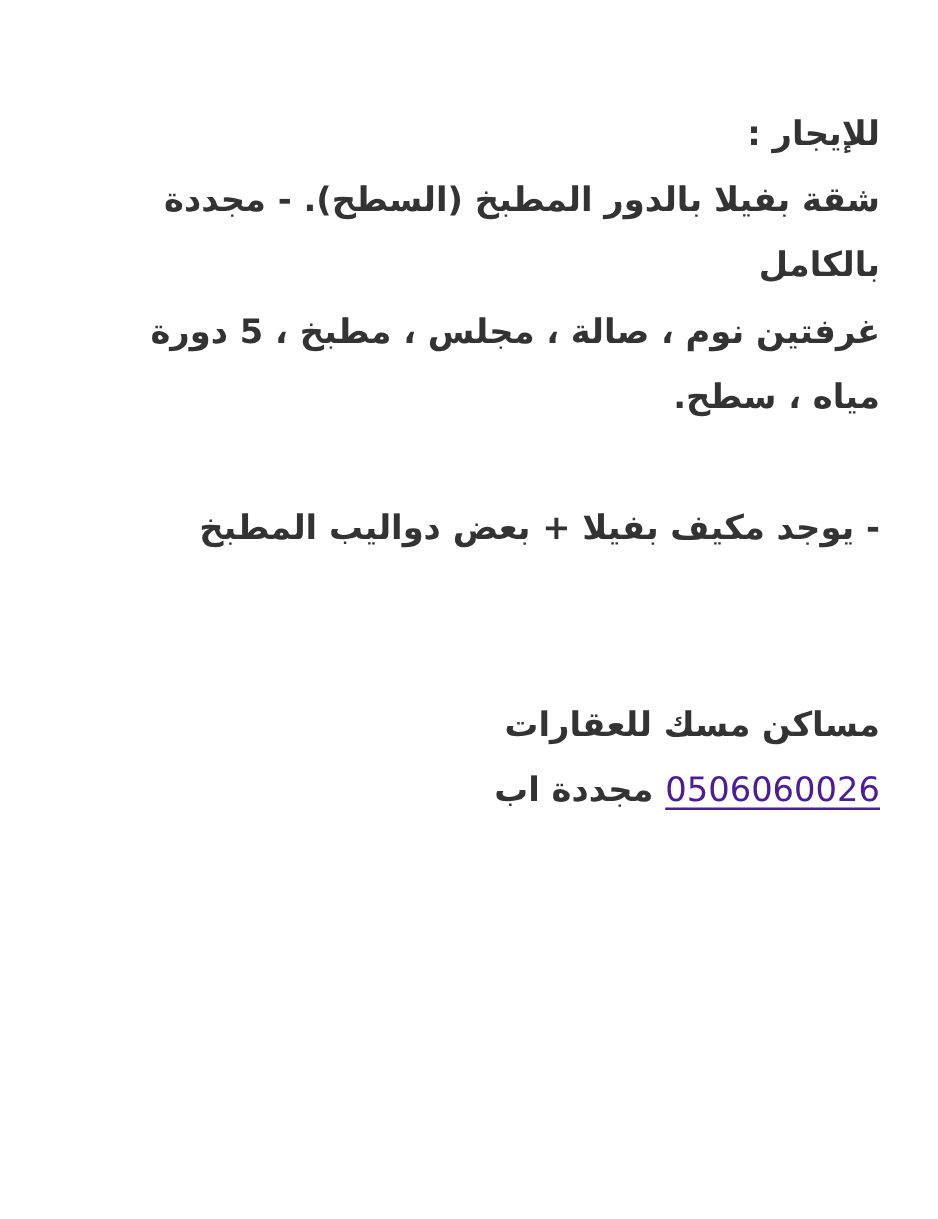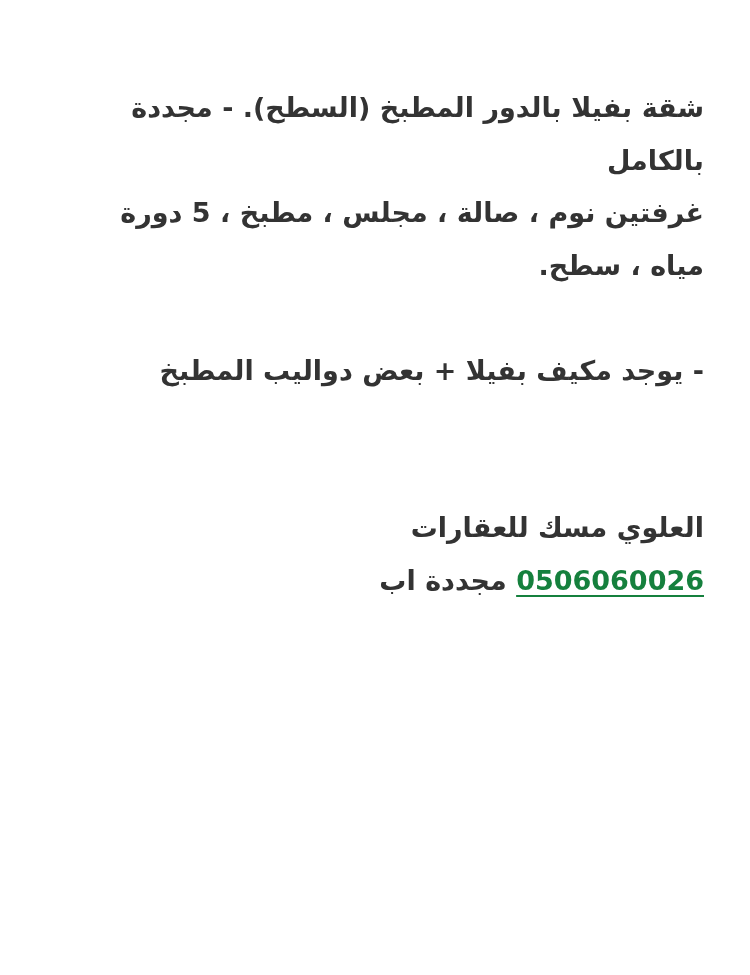--- a/index.html
+++ b/index.html
@@ -31,39 +31,40 @@
       white-space: nowrap;
     }
     .line.wrap {
       white-space: normal;
     }
     .blank {
       display: block;
       height: 52.5px;
     }
     .phone {
-      color: #15803d;
-      font-weight: bold;
+      color: #4c1d95;
+      font-weight: normal;
       text-decoration: underline;
       text-decoration-thickness: 2px;
       text-underline-offset: 5px;
       cursor: pointer;
       direction: ltr;
       unicode-bidi: isolate;
     }
     .plain { font-weight: bold; }
   </style>
 </head>
 <body>
 
 <div class="post">
+  <span class="line">للإيجار :</span>
   <span class="line wrap">شقة بفيلا بالدور المطبخ (السطح). - مجددة بالكامل</span>
   <span class="line wrap">غرفتين نوم ، صالة ، مجلس ، مطبخ ، 5 دورة مياه ، سطح.</span>
   <span class="blank"></span>
   <span class="line">- يوجد مكيف بفيلا + بعض دواليب المطبخ</span>
   <span class="blank"></span>
   <span class="blank"></span>
-  <span class="line">العلوي مسك للعقارات</span>
+  <span class="line">مساكن مسك للعقارات</span>
   <span class="line">
     <a class="phone">0506060026</a>
     <span class="plain">مجددة اب</span>
   </span>
 </div>
 
 </body></html>

